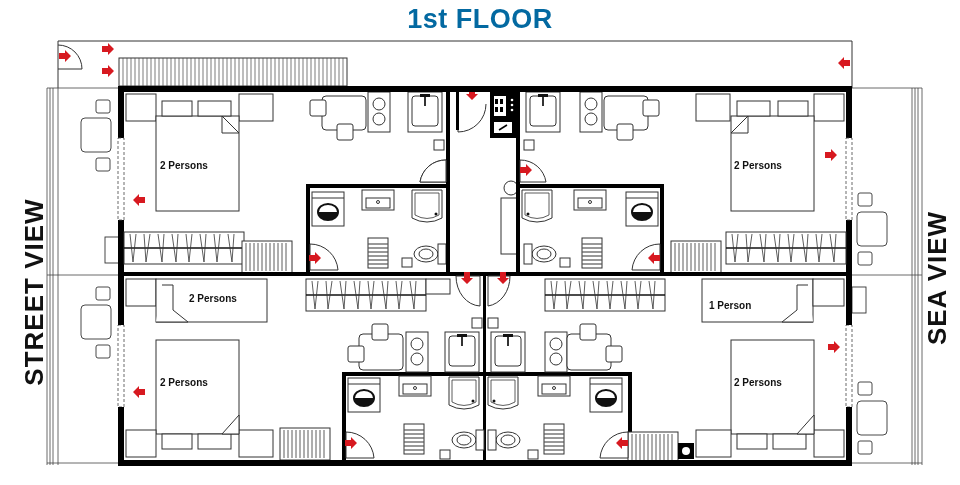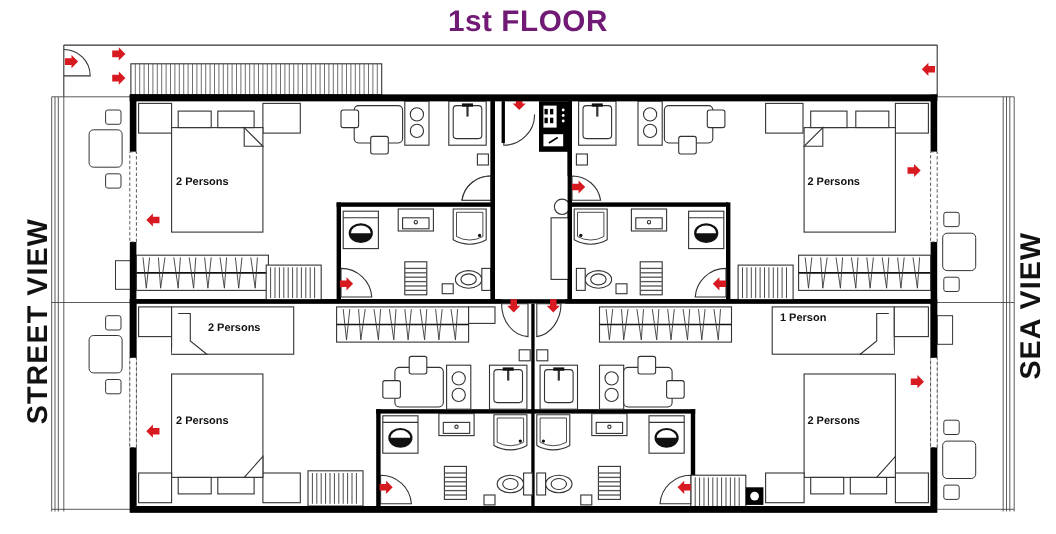--- a/index.html
+++ b/index.html
@@ -1,18 +1,18 @@
 <!DOCTYPE html>
 <html><head>
 <meta charset="utf-8">
 <style>
   html,body{margin:0;padding:0;background:#fff;}
   body{width:960px;height:485px;position:relative;overflow:hidden;font-family:"Liberation Sans",sans-serif;}
   #plan{position:absolute;left:0;top:0;width:960px;height:485px;}
-  .title{position:absolute;left:0;top:4px;width:960px;text-align:center;font-family:"Liberation Sans",sans-serif;font-weight:bold;font-size:27px;color:#701a75;letter-spacing:0.5px;}
+  .title{position:absolute;left:0;top:4px;width:960px;text-align:center;font-family:"Liberation Sans",sans-serif;font-weight:bold;font-size:27px;color:#0369a1;letter-spacing:0.5px;}
   .side-label{position:absolute;font-family:"Liberation Sans",sans-serif;font-weight:bold;font-size:26px;color:#111;white-space:nowrap;letter-spacing:1px;}
   .street{left:34px;top:292px;transform:translate(-50%,-50%) rotate(-90deg);}
   .sea{left:937px;top:278px;transform:translate(-50%,-50%) rotate(-90deg);}
   .room-label{position:absolute;font-family:"Liberation Sans",sans-serif;font-weight:bold;font-size:10px;color:#111;white-space:nowrap;}
 </style>
 </head>
 <body>
 
 <div class="title">1st FLOOR</div>
 <div class="side-label street">STREET VIEW</div>
@@ -410,14 +410,14 @@
     <rect x="446" y="182" width="4" height="90"></rect>
     <rect x="516" y="92" width="4" height="68"></rect>
     <rect x="516" y="182" width="4" height="90"></rect>
   </g>
 </svg>
 
 <div class="room-label" style="left:160px;top:160px;">2 Persons</div>
 <div class="room-label" style="left:734px;top:160px;">2 Persons</div>
 <div class="room-label" style="left:189px;top:293px;">2 Persons</div>
 <div class="room-label" style="left:160px;top:377px;">2 Persons</div>
-<div class="room-label" style="left:709px;top:284px;">1 Person</div>
+<div class="room-label" style="left:709px;top:300px;">1 Person</div>
 <div class="room-label" style="left:734px;top:377px;">2 Persons</div>
 
 </body></html>

